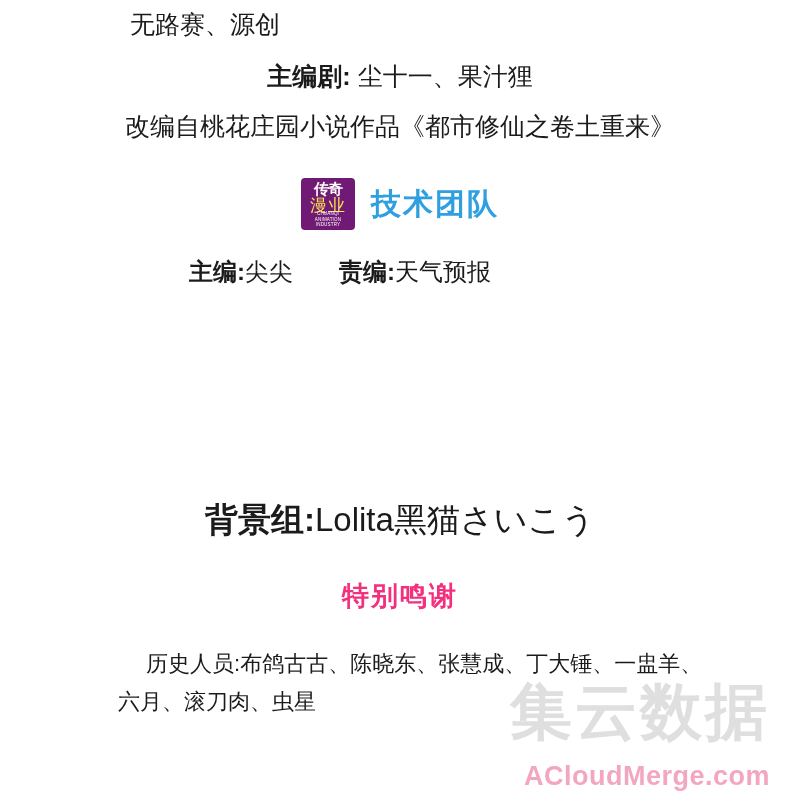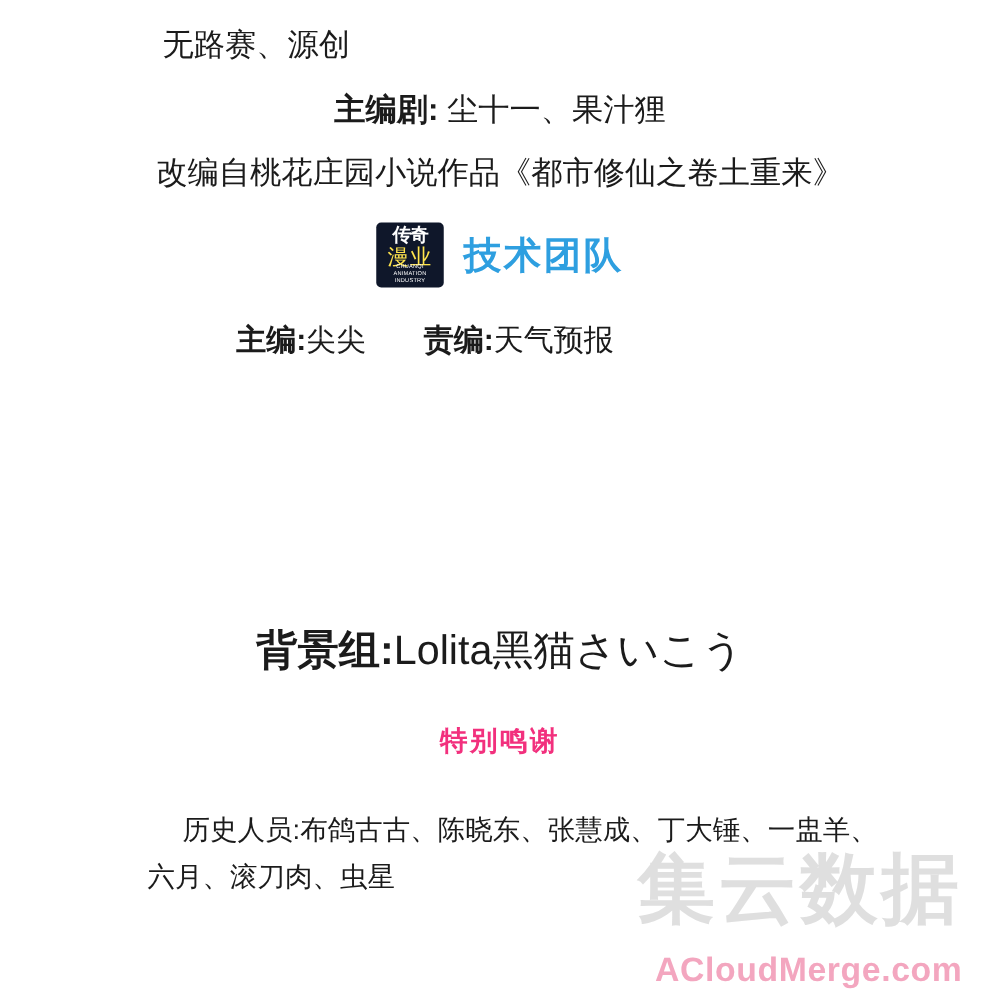--- a/index.html
+++ b/index.html
@@ -29,21 +29,21 @@
 
   
   .top-block {
     position: absolute;
     left: 0;
     top: 0;
     width: 800px;
   }
   .top-line-1 {
     padding-left: 130px;
-    padding-top: 16px;
+    padding-top: 4px;
   }
   .top-line-2 {
     text-align: center;
     padding-top: 12px;
   }
   .top-line-3 {
     text-align: center;
     padding-top: 10px;
   }
   .bold { font-weight: bold; }
@@ -55,21 +55,21 @@
     top: 178px;
     width: 800px;
     display: flex;
     align-items: center;
     justify-content: center;
     gap: 16px;
   }
   .logo {
     width: 54px;
     height: 52px;
-    background: #0f172a;
+    background: #701a75;
     border-radius: 4px;
     position: relative;
     overflow: hidden;
     flex: none;
   }
   .logo .l-top {
     position: absolute;
     top: 3px;
     left: 0;
     width: 54px;
@@ -146,21 +146,21 @@
   .bg-line .label { font-weight: bold; }
 
   
   .thanks-title {
     position: absolute;
     left: 0;
     top: 578px;
     width: 800px;
     text-align: center;
     color: #f2307d;
-    font-size: 22px;
+    font-size: 27px;
     font-weight: bold;
     letter-spacing: 2px;
   }
   .thanks-body {
     position: absolute;
     left: 118px;
     top: 645px;
     width: 600px;
     font-size: 22px;
     line-height: 38px;

